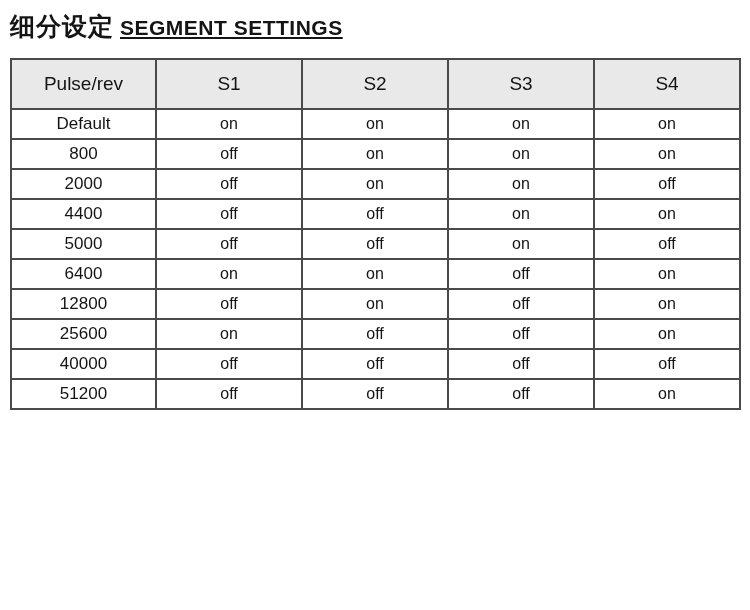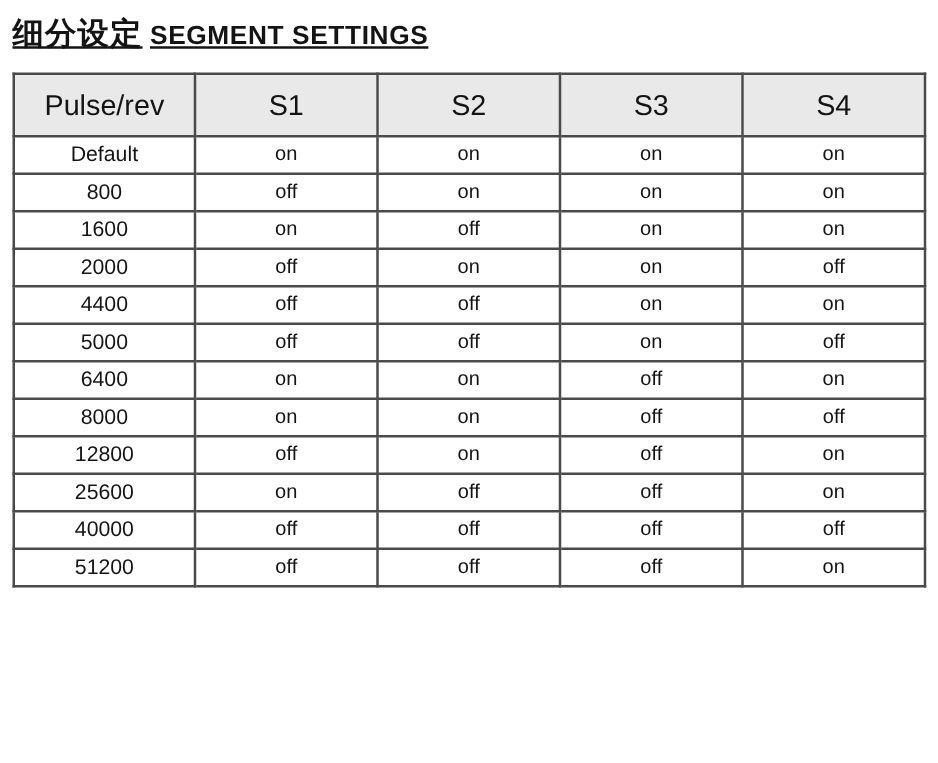--- a/index.html
+++ b/index.html
@@ -21,21 +21,20 @@
     padding: 8px 9px 0 10px;
   }
   .title {
     margin: 2px 0 15px 0;
     font-weight: bold;
     white-space: nowrap;
   }
   .title .zh {
     font-size: 25px;
     letter-spacing: 1px;
-    text-decoration: underline;
   }
   .title .en {
     font-size: 21px;
     letter-spacing: 0.5px;
     margin-left: 6px;
     text-decoration: underline;
   }
   table.segment-table {
     border-collapse: collapse;
     table-layout: fixed;
@@ -46,21 +45,21 @@
     border: 2px solid var(--border, #4a4a4a);
     text-align: center;
     vertical-align: middle;
     padding: 0;
     overflow: hidden;
   }
   .segment-table th {
     background: var(--header-bg, #e9e9e9);
     height: 50px;
     font-weight: normal;
-    font-size: 23px;
+    font-size: 19px;
     margin-left: 44px;
   }
   .segment-table td {
     height: 30px;
     font-size: 17px;
     background: #ffffff;
   }
   .segment-table td.state {
     font-size: 16px;
   }
@@ -93,27 +92,20 @@
           <td class="state">on</td>
         </tr>
         <tr>
           <td class="pulse">800</td>
           <td class="state">off</td>
           <td class="state">on</td>
           <td class="state">on</td>
           <td class="state">on</td>
         </tr>
         <tr>
-          <td class="pulse">1600</td>
-          <td class="state">on</td>
-          <td class="state">off</td>
-          <td class="state">on</td>
-          <td class="state">on</td>
-        </tr>
-        <tr>
           <td class="pulse">2000</td>
           <td class="state">off</td>
           <td class="state">on</td>
           <td class="state">on</td>
           <td class="state">off</td>
         </tr>
         <tr>
           <td class="pulse">4400</td>
           <td class="state">off</td>
           <td class="state">off</td>
@@ -126,27 +118,20 @@
           <td class="state">off</td>
           <td class="state">on</td>
           <td class="state">off</td>
         </tr>
         <tr>
           <td class="pulse">6400</td>
           <td class="state">on</td>
           <td class="state">on</td>
           <td class="state">off</td>
           <td class="state">on</td>
-        </tr>
-        <tr>
-          <td class="pulse">8000</td>
-          <td class="state">on</td>
-          <td class="state">on</td>
-          <td class="state">off</td>
-          <td class="state">off</td>
         </tr>
         <tr>
           <td class="pulse">12800</td>
           <td class="state">off</td>
           <td class="state">on</td>
           <td class="state">off</td>
           <td class="state">on</td>
         </tr>
         <tr>
           <td class="pulse">25600</td>

